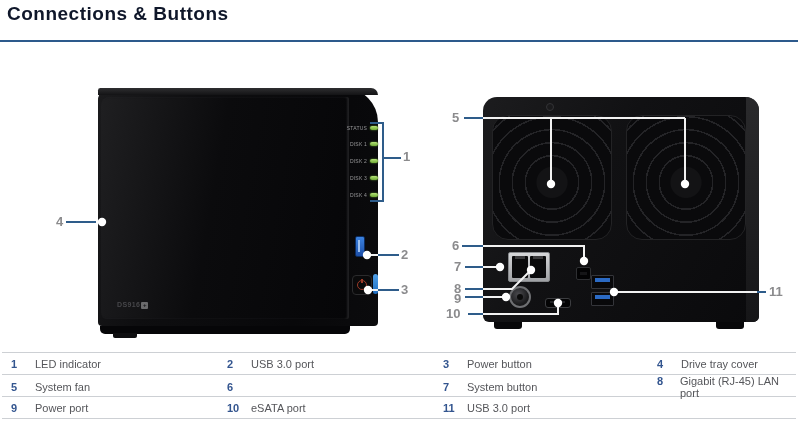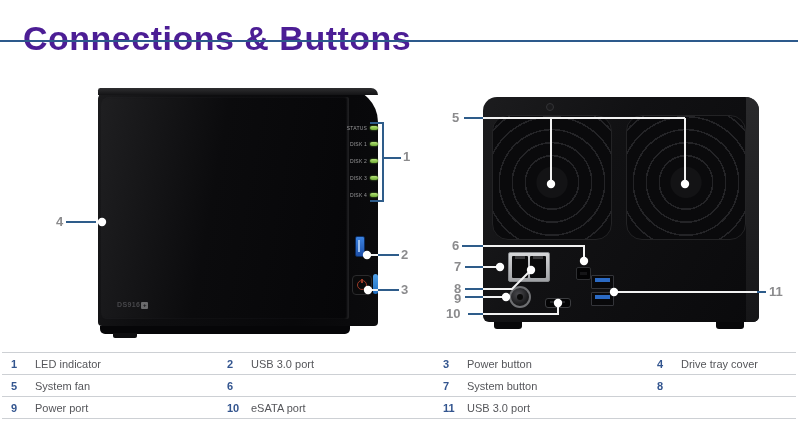--- a/index.html
+++ b/index.html
@@ -1,19 +1,19 @@
 <!DOCTYPE html>
 <html><head>
 <meta charset="utf-8">
 <style>
   html,body{margin:0;padding:0;background:#fff;}
   .page{position:relative;width:798px;height:428px;background:#fff;overflow:hidden;
         font-family:"Liberation Sans",sans-serif;}
-  .title{position:absolute;left:7px;top:3px;margin:16px;font-size:34px;font-weight:bold;
-         color:#4c1d95;letter-spacing:0.5px;}
+  .title{position:absolute;left:7px;top:3px;margin:0;font-size:19px;font-weight:bold;
+         color:#0f172a;letter-spacing:0.5px;}
   .title-rule{position:absolute;left:0;top:40px;width:798px;height:2px;background:#2D5A8C;}
 
   
   .front-device{position:absolute;left:98px;top:88px;width:280px;height:238px;z-index:1;
     border-radius:12px 34px 4px 4px;
     background:linear-gradient(105deg,#1b1b1d,#0e0e10 30%,#08080a 75%,#0b0b0d);}
   .front-top{position:absolute;left:0;top:0;width:100%;height:7px;
     border-radius:12px 34px 0 0;background:linear-gradient(#2e2e30,#131315);}
   .drive-cover{position:absolute;left:3px;top:9px;width:248px;height:222px;
     border-radius:8px 2px 2px 6px;
@@ -250,20 +250,21 @@
         </div>
       <div class="cell">
           <span class="num">6</span>
         </div>
       <div class="cell">
           <span class="num">7</span>
           <span class="lbl">System button</span>
         </div>
       <div class="cell">
           <span class="num">8</span>
+          <span class="lbl">Gigabit (RJ-45) LAN port</span>
         </div>
     </div>
     <div class="legend-row">
       <div class="cell">
           <span class="num">9</span>
           <span class="lbl">Power port</span>
         </div>
       <div class="cell">
           <span class="num">10</span>
           <span class="lbl">eSATA port</span>

